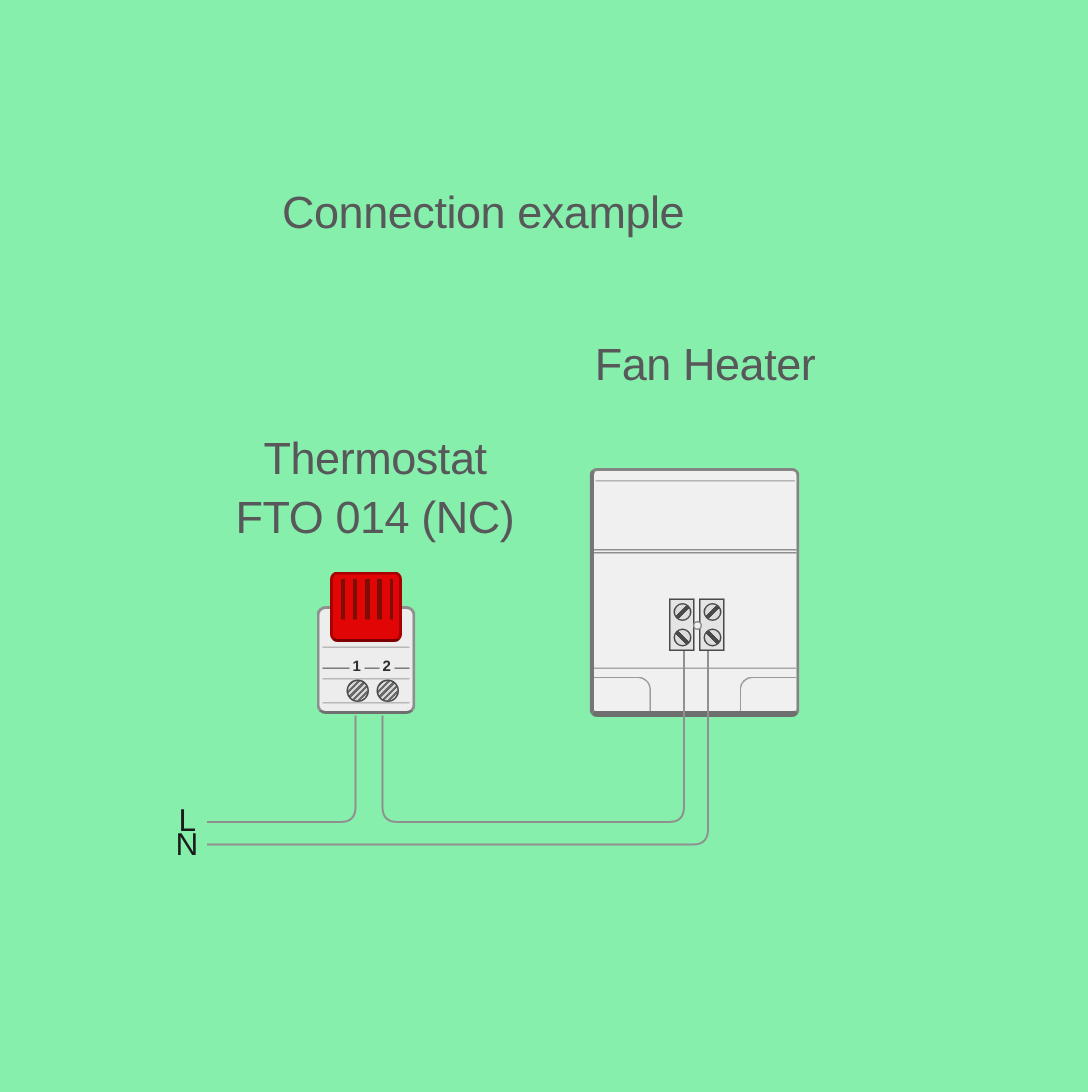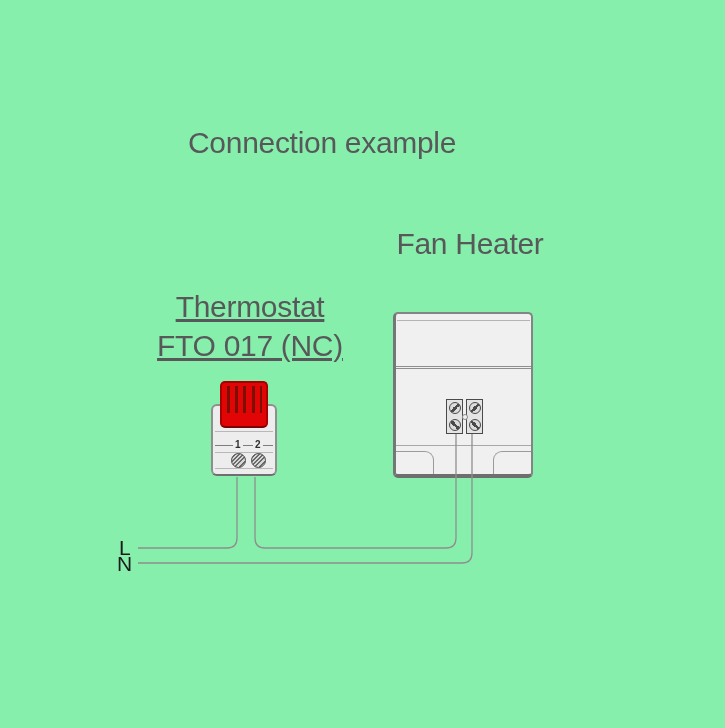--- a/index.html
+++ b/index.html
@@ -22,21 +22,21 @@
   .page-title{
     position:absolute;left:188px;top:127px;
     font-size:30px;line-height:32px;letter-spacing:-.3px;color:var(--label-text);
     white-space:nowrap;
   }
   .device-label{
     position:absolute;text-align:center;color:var(--label-text);
     font-size:30px;line-height:39px;letter-spacing:-.3px;white-space:nowrap;
   }
   .fan-heater-label{left:350px;top:211px;width:240px;margin-top:13px;}
-  .thermostat-label{left:130px;top:287px;width:240px;text-decoration:underline;}
+  .thermostat-label{left:130px;top:287px;width:240px;}
   .power-label{
     position:absolute;font-size:21px;line-height:17px;color:var(--line-label-text);
   }
   .l-label{left:119px;top:539px;}
   .n-label{left:117px;top:555px;}
 
   
   .heater{
     position:absolute;left:393px;top:312px;width:140px;height:166px;z-index:1;
     background:var(--device-fill);
@@ -116,21 +116,21 @@
 <div class="canvas">
 
   <div class="page-title">Connection example</div>
 
   <div class="device-label fan-heater-label">
     <div>Fan Heater</div>
   </div>
 
   <div class="device-label thermostat-label">
     <div>Thermostat</div>
-    <div>FTO 017 (NC)</div>
+    <div>FTO 014 (NC)</div>
   </div>
 
   <div class="heater">
     <div class="seam-top"></div>
     <div class="divider"></div>
     <div class="base-line"></div>
     <div class="foot foot-left"></div>
     <div class="foot foot-right"></div>
   </div>
 

